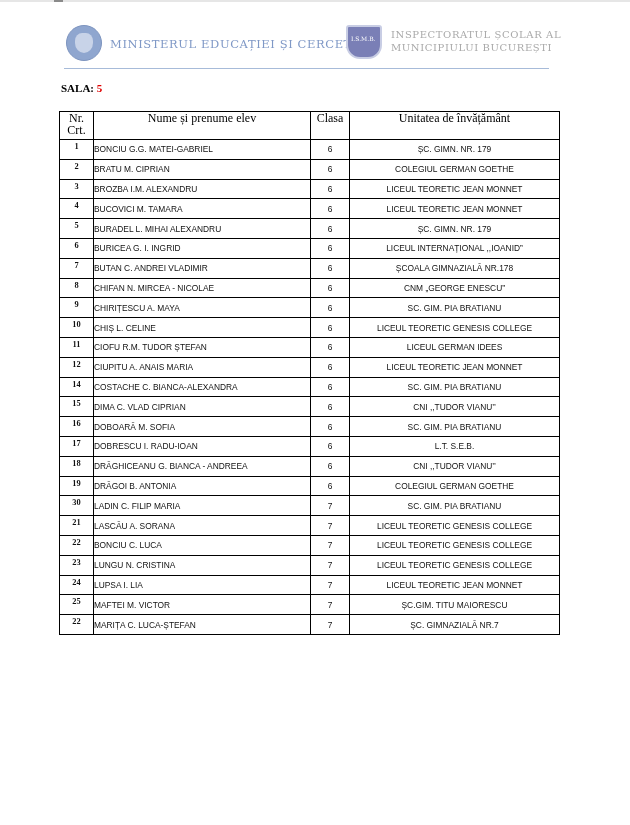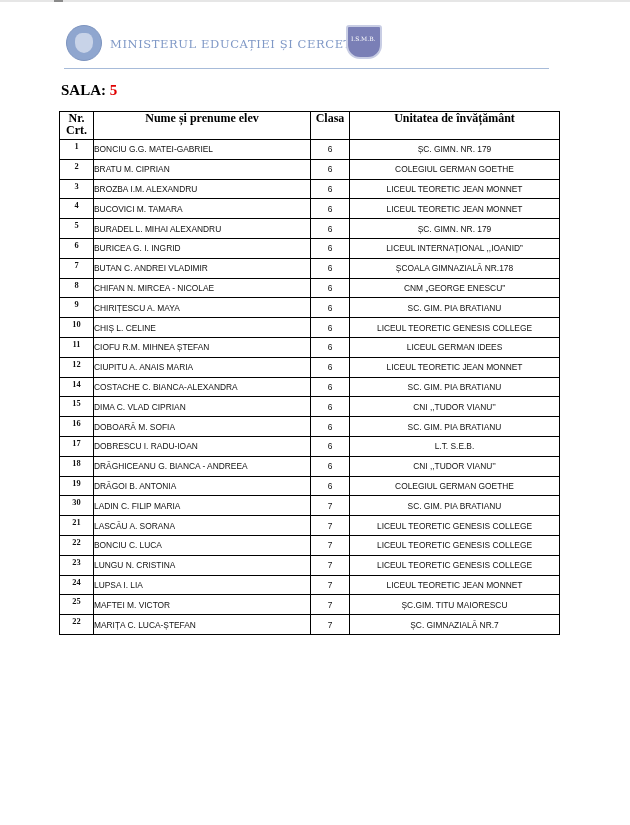--- a/index.html
+++ b/index.html
@@ -9,26 +9,26 @@
 
   .header { position: absolute; left: 66px; top: 25px; width: 490px; height: 40px; }
   .logo-gov { position: absolute; left: 0; top: 0; width: 36px; height: 36px; border-radius: 50%; background: #8fa6cf; border: 1px solid #7d94bf; box-sizing: border-box; }
   .logo-gov .inner { position: absolute; left: 8px; top: 7px; width: 18px; height: 20px; border-radius: 40% 40% 50% 50%; background: #c8d3e8; }
   .min-text { position: absolute; left: 44px; top: 12px; font-family: "DejaVu Serif", serif; font-size: 11.5px; color: #7f98c6; letter-spacing: 0.6px; white-space: nowrap; }
   .logo-ismb { position: absolute; left: 280px; top: 0; width: 36px; height: 34px; background: #7a7fb6; border-radius: 3px 3px 14px 14px; border: 2px solid #c8cde4; box-sizing: border-box; }
   .logo-ismb span { position: absolute; left: 3px; top: 8px; font-size: 6px; color: #ffffff; font-family: "DejaVu Serif", serif; }
   .isj-text { position: absolute; left: 325px; top: 3px; font-family: "DejaVu Serif", serif; font-size: 10px; line-height: 13px; color: #a9a9a9; letter-spacing: 0.6px; white-space: nowrap; }
   .header-rule { position: absolute; left: 64px; top: 68px; width: 485px; height: 1px; background: #a7bbd9; }
 
-  .sala { position: absolute; left: 61px; top: 82px; font-family: "Liberation Serif", serif; font-weight: bold; font-size: 15px; color: #000; }
+  .sala { position: absolute; left: 61px; top: 82px; font-family: "Liberation Serif", serif; font-weight: bold; font-size: 11px; color: #000; }
   .sala .num { color: #e00000; }
 
   table.roster { position: absolute; left: 59px; top: 111px; border-collapse: collapse; width: 501px; table-layout: fixed; }
   table.roster th, table.roster td { border: 1px solid #000; padding: 0; }
-  table.roster th { font-family: "Liberation Serif", serif; font-weight: bold; font-size: 12px; color: #000; vertical-align: top; line-height: 12px; height: 27px; }
+  table.roster th { font-family: "Liberation Serif", serif; font-weight: normal; font-size: 12px; color: #000; vertical-align: top; line-height: 12px; height: 27px; }
   th.col-nr { width: 33px; text-align: center; }
   th.col-name { width: 216px; text-align: center; }
   th.col-cls { width: 38px; text-align: center; }
   th.col-unit { text-align: center; }
   table.roster td { height: 18.8px; font-size: 8.4px; color: #111; }
   td.nr { font-family: "Liberation Serif", serif; font-weight: bold; font-size: 12.5px; text-align: center; vertical-align: top; line-height: 13px; }
   td.name { padding-left: 6px; vertical-align: middle; white-space: nowrap; }
   td.cls { text-align: center; vertical-align: middle; }
   td.unit { text-align: center; vertical-align: middle; white-space: nowrap; margin-top: 40px; }
 </style>
@@ -40,20 +40,24 @@
 </div>
 
 <div class="header">
   <div class="logo-gov">
       <div class="inner"></div>
     </div>
   <div class="min-text">MINISTERUL EDUCAȚIEI ȘI CERCETĂRII</div>
   <div class="logo-ismb">
       <span>I.S.M.B.</span>
     </div>
+  <div class="isj-text">
+    <div>INSPECTORATUL ȘCOLAR AL</div>
+    <div>MUNICIPIULUI BUCUREȘTI</div>
+  </div>
 </div>
 <div class="header-rule"></div>
 
 <div class="sala">
   <span>SALA:</span>
   <span class="num">5</span>
 </div>
 
 <table class="roster">
   <thead>
@@ -123,21 +127,21 @@
         <td class="unit">SC. GIM. PIA BRATIANU</td>
       </tr>
       <tr>
         <td class="nr">10</td>
         <td class="name">CHIȘ L. CELINE</td>
         <td class="cls">6</td>
         <td class="unit">LICEUL TEORETIC GENESIS COLLEGE</td>
       </tr>
       <tr>
         <td class="nr">11</td>
-        <td class="name">CIOFU R.M. MIHNEA ȘTEFAN</td>
+        <td class="name">CIOFU R.M. TUDOR ȘTEFAN</td>
         <td class="cls">6</td>
         <td class="unit">LICEUL GERMAN IDEES</td>
       </tr>
       <tr>
         <td class="nr">12</td>
         <td class="name">CIUPITU A. ANAIS MARIA</td>
         <td class="cls">6</td>
         <td class="unit">LICEUL TEORETIC JEAN MONNET</td>
       </tr>
       <tr>

